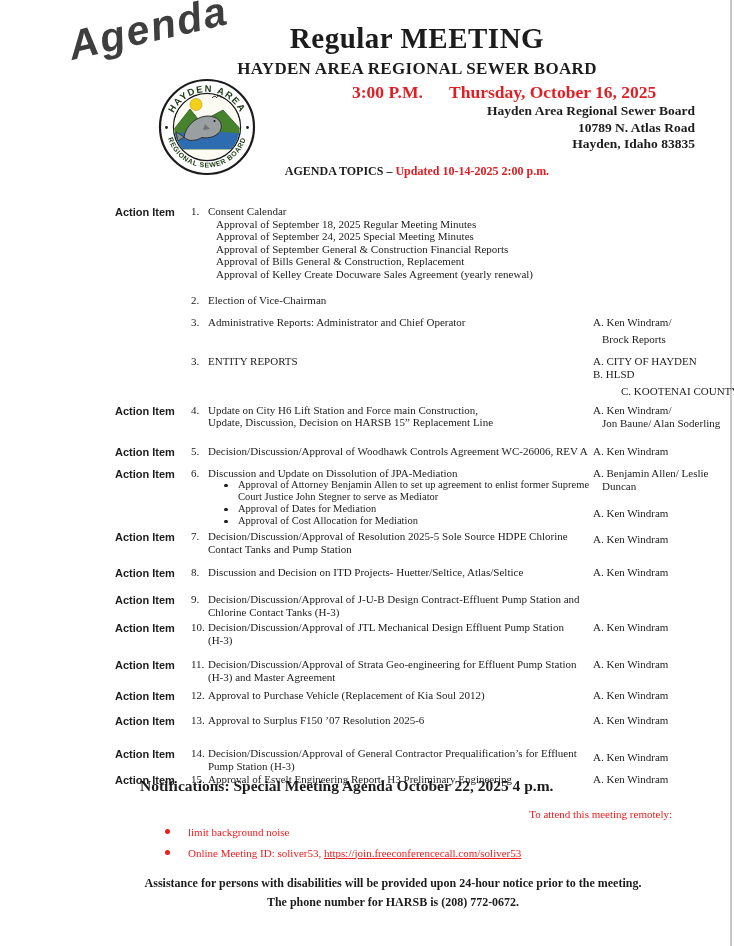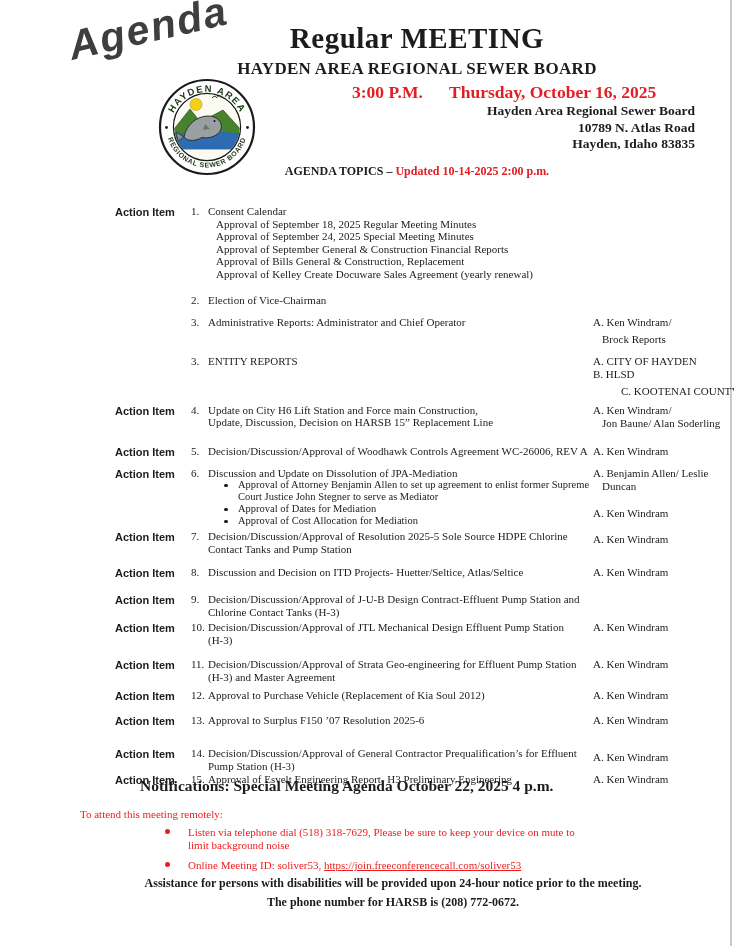--- a/index.html
+++ b/index.html
@@ -30,21 +30,21 @@
   .cell-content{font-size:11px;line-height:12.5px;}
   .item-line{position:relative;padding-left:17px;white-space:nowrap;}
   .num{position:absolute;left:0;}
   .item-sub{padding-left:25px;white-space:nowrap;}
   .item-bullet{position:relative;padding-left:47px;font-size:10.5px;line-height:12px;white-space:nowrap;}
   .bdot{position:absolute;left:33px;top:4.5px;width:3.5px;height:3.5px;border-radius:50%;background:#1c1c1c;}
   .cell-right{font-size:11px;line-height:13px;}
   .presenter-line.ind{padding-left:9px;}
   .notif{position:absolute;left:140px;top:777px;font-size:15.5px;font-weight:bold;text-align:center;}
   .remote{position:absolute;left:0;top:808px;width:734px;color:var(--red2);font-size:11px;}
-  .remote-head{width:672px;box-sizing:border-box;padding-left:80px;text-align:left;}
+  .remote-head{width:672px;box-sizing:border-box;padding-left:80px;text-align:right;}
   .rbullet{position:relative;margin-left:188px;margin-top:6px;line-height:12.5px;width:440px;}
   .rbullet.second{margin-top:8px;}
   .rdot{position:absolute;left:-23px;top:3px;width:5px;height:5px;border-radius:50%;background:var(--red2);}
   .link{color:var(--red2);text-decoration:underline;cursor:pointer;}
   .footer{position:absolute;left:0;top:876px;width:680px;box-sizing:border-box;padding-left:106px;
           text-align:center;font-size:12px;font-weight:bold;}
   .footer .f2{margin-top:4px;}
 </style>
 </head>
 <body>
@@ -256,21 +256,20 @@
         </div>
       </div>
     </div>
 
   <div class="notif">Notifications: Special Meeting Agenda October 22, 2025 4 p.m.</div>
 
   <div class="remote">
     <div class="remote-head">To attend this meeting remotely:</div>
     <div class="rbullet">
       <span class="rdot"></span>
-      <div>Listen via telephone dial (518) 318-7629, Please be sure to keep your device on mute to</div>
       <div>limit background noise</div>
     </div>
     <div class="rbullet second">
       <span class="rdot"></span>
       <span>Online Meeting ID: soliver53, </span><a class="link">https://join.freeconferencecall.com/soliver53</a>
     </div>
   </div>
 
   <div class="footer">
     <div>Assistance for persons with disabilities will be provided upon 24-hour notice prior to the meeting.</div>

